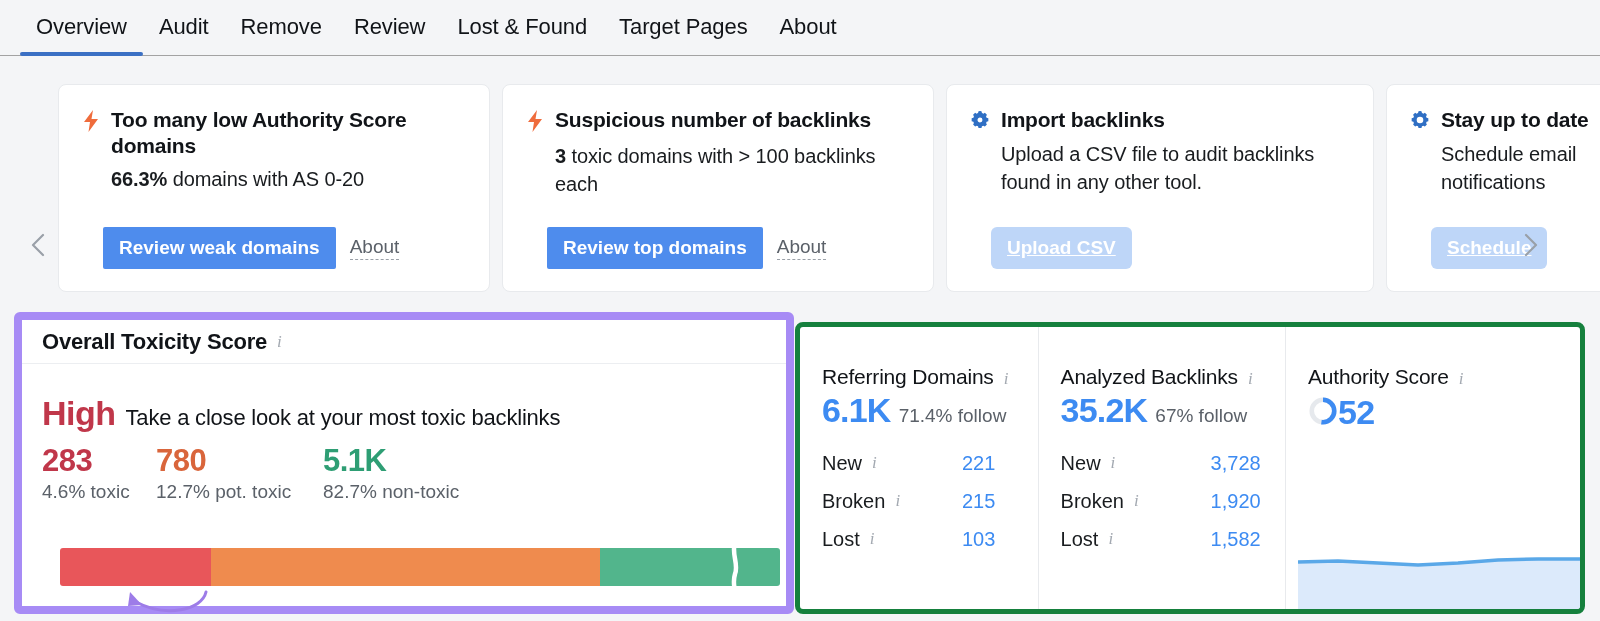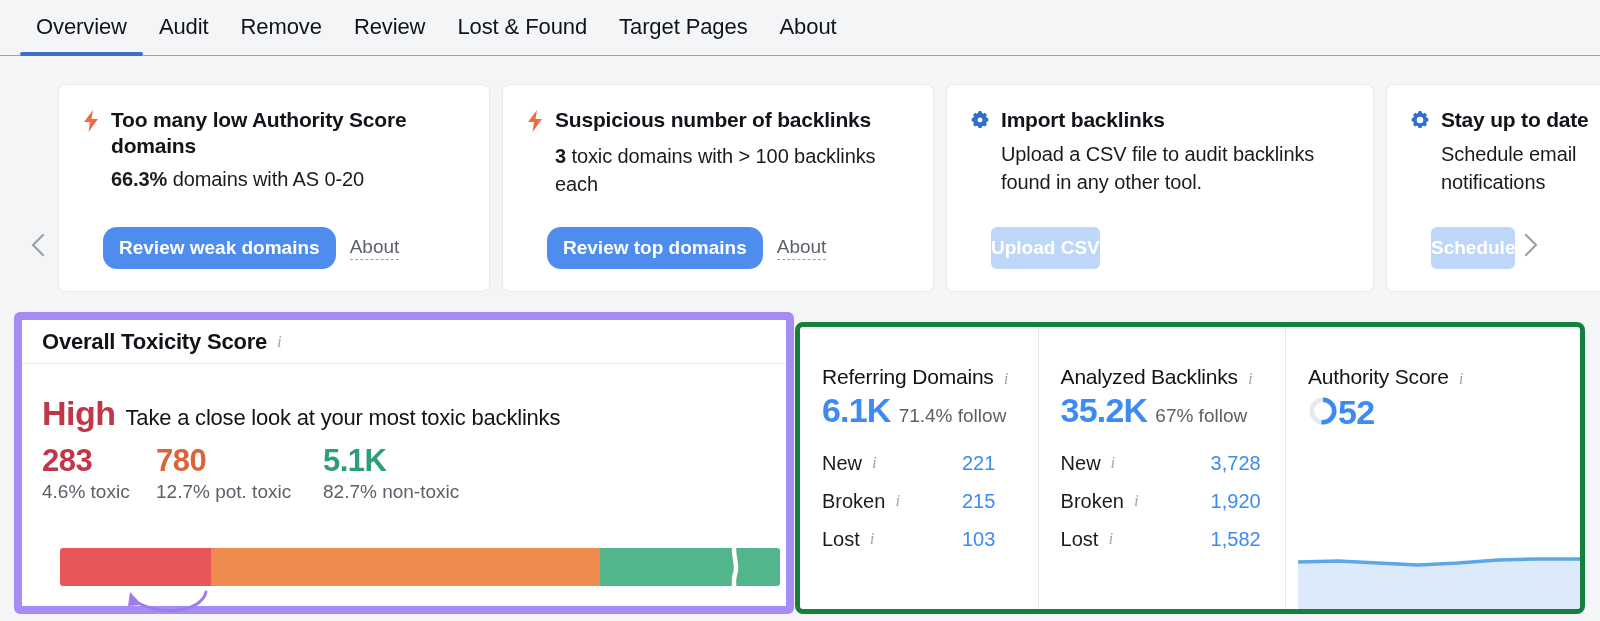--- a/index.html
+++ b/index.html
@@ -80,33 +80,34 @@
     line-height: 1.38; margin-top: 6px;
     letter-spacing: -0.1px;
   }
   .card-desc b { font-weight: bold; }
   .card-actions {
     position: absolute; left: 22px; bottom: 22px;
     display: flex; align-items: center; gap: 14px;
   }
   .btn-primary {
     background: #4e8ced; color: #ffffff;
-    border: none; border-radius: 14px;
+    border: none; border-radius: 2px;
     font-size: 19px; font-weight: bold;
     font-family: "Liberation Sans", sans-serif;
     padding: 10px 16px; cursor: pointer;
     white-space: nowrap;
   }
   .btn-disabled {
     background: #bed6f8; color: #ffffff;
     border: none; border-radius: 6px;
     font-size: 19px; font-weight: bold;
     font-family: "Liberation Sans", sans-serif;
-    padding: 10px 0; cursor: default;
+    padding: 10px 16px; cursor: default;
     white-space: nowrap;
+    text-decoration: underline;
   }
   .link-about {
     font-size: 19px; color: #5b6169;
     border-bottom: 1px dashed #9aa0a8;
     cursor: pointer; padding-bottom: 1px;
   }
 
   
   .bottom { position: absolute; left: 0; top: 306px; width: 1600px; height: 315px; }
 

